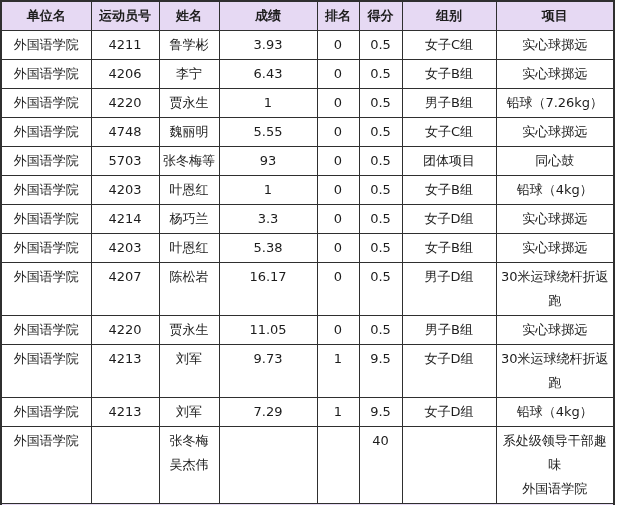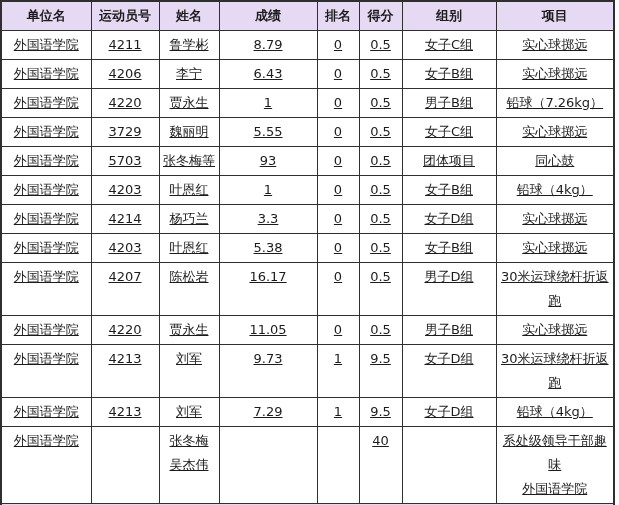--- a/index.html
+++ b/index.html
@@ -30,21 +30,21 @@
     line-height: 24px;
     padding: 2px 1px;
     overflow: hidden;
     background: var(--cell-bg);
   }
   thead tr { height: 28px; }
   thead th {
     background: var(--header-bg);
     font-weight: bold;
   }
-  tbody tr { height: 29px; text-decoration: underline; }
+  tbody tr { height: 29px; }
   td.c-name, td.c-event { white-space: pre-line; }
   tfoot tr { height: 27px; }
   tfoot td {
     background: var(--header-bg);
     text-align: center;
     padding-right: 50px;
   }
 </style>
 </head>
 <body>
@@ -70,21 +70,21 @@
       <th>得分</th>
       <th>组别</th>
       <th>项目</th>
     </tr>
   </thead>
   <tbody>
       <tr>
     <td class="c-unit">外国语学院</td>
     <td class="c-no">4211</td>
     <td class="c-name">鲁学彬</td>
-    <td class="c-score">8.79</td>
+    <td class="c-score">3.93</td>
     <td class="c-rank">0</td>
     <td class="c-points">0.5</td>
     <td class="c-group">女子C组</td>
     <td class="c-event">实心球掷远</td>
   </tr>
       <tr>
     <td class="c-unit">外国语学院</td>
     <td class="c-no">4206</td>
     <td class="c-name">李宁</td>
     <td class="c-score">6.43</td>
@@ -98,21 +98,21 @@
     <td class="c-no">4220</td>
     <td class="c-name">贾永生</td>
     <td class="c-score">1</td>
     <td class="c-rank">0</td>
     <td class="c-points">0.5</td>
     <td class="c-group">男子B组</td>
     <td class="c-event">铅球（7.26kg）</td>
   </tr>
       <tr>
     <td class="c-unit">外国语学院</td>
-    <td class="c-no">3729</td>
+    <td class="c-no">4748</td>
     <td class="c-name">魏丽明</td>
     <td class="c-score">5.55</td>
     <td class="c-rank">0</td>
     <td class="c-points">0.5</td>
     <td class="c-group">女子C组</td>
     <td class="c-event">实心球掷远</td>
   </tr>
       <tr>
     <td class="c-unit">外国语学院</td>
     <td class="c-no">5703</td>

